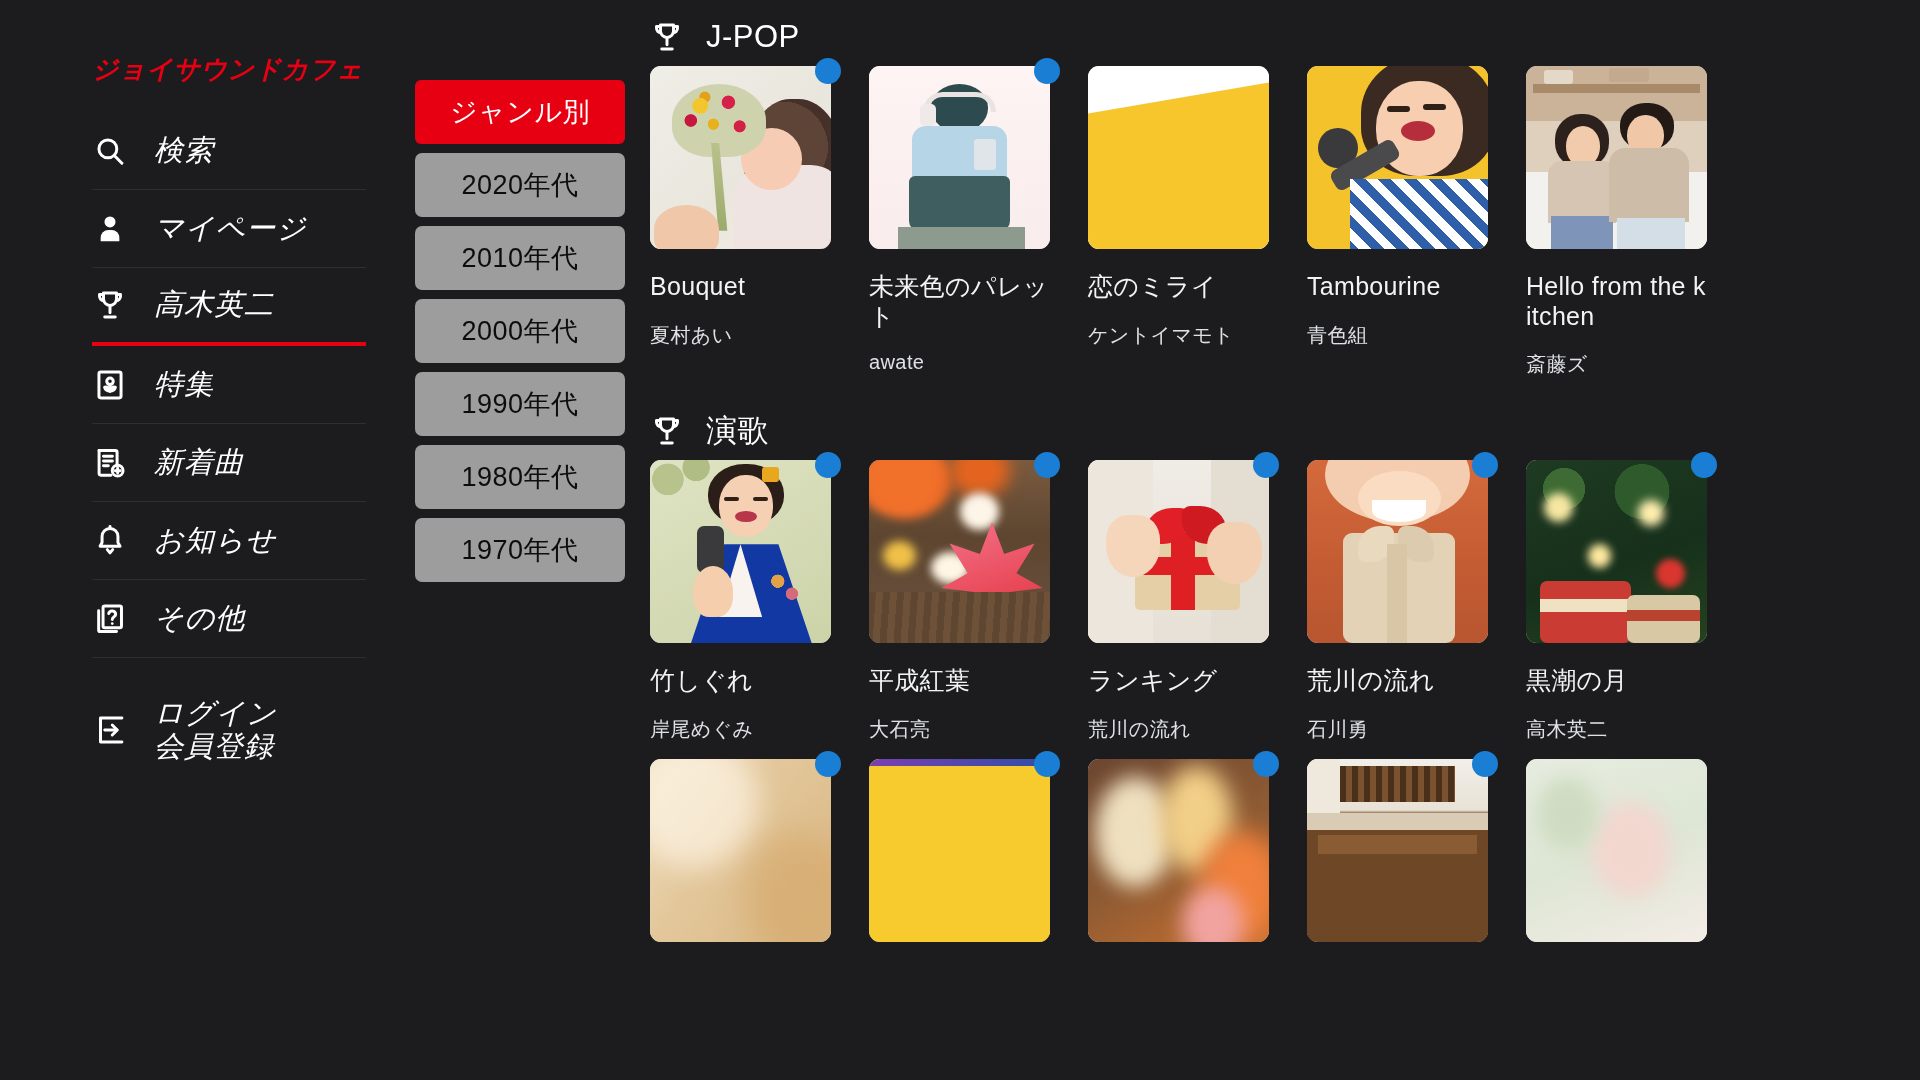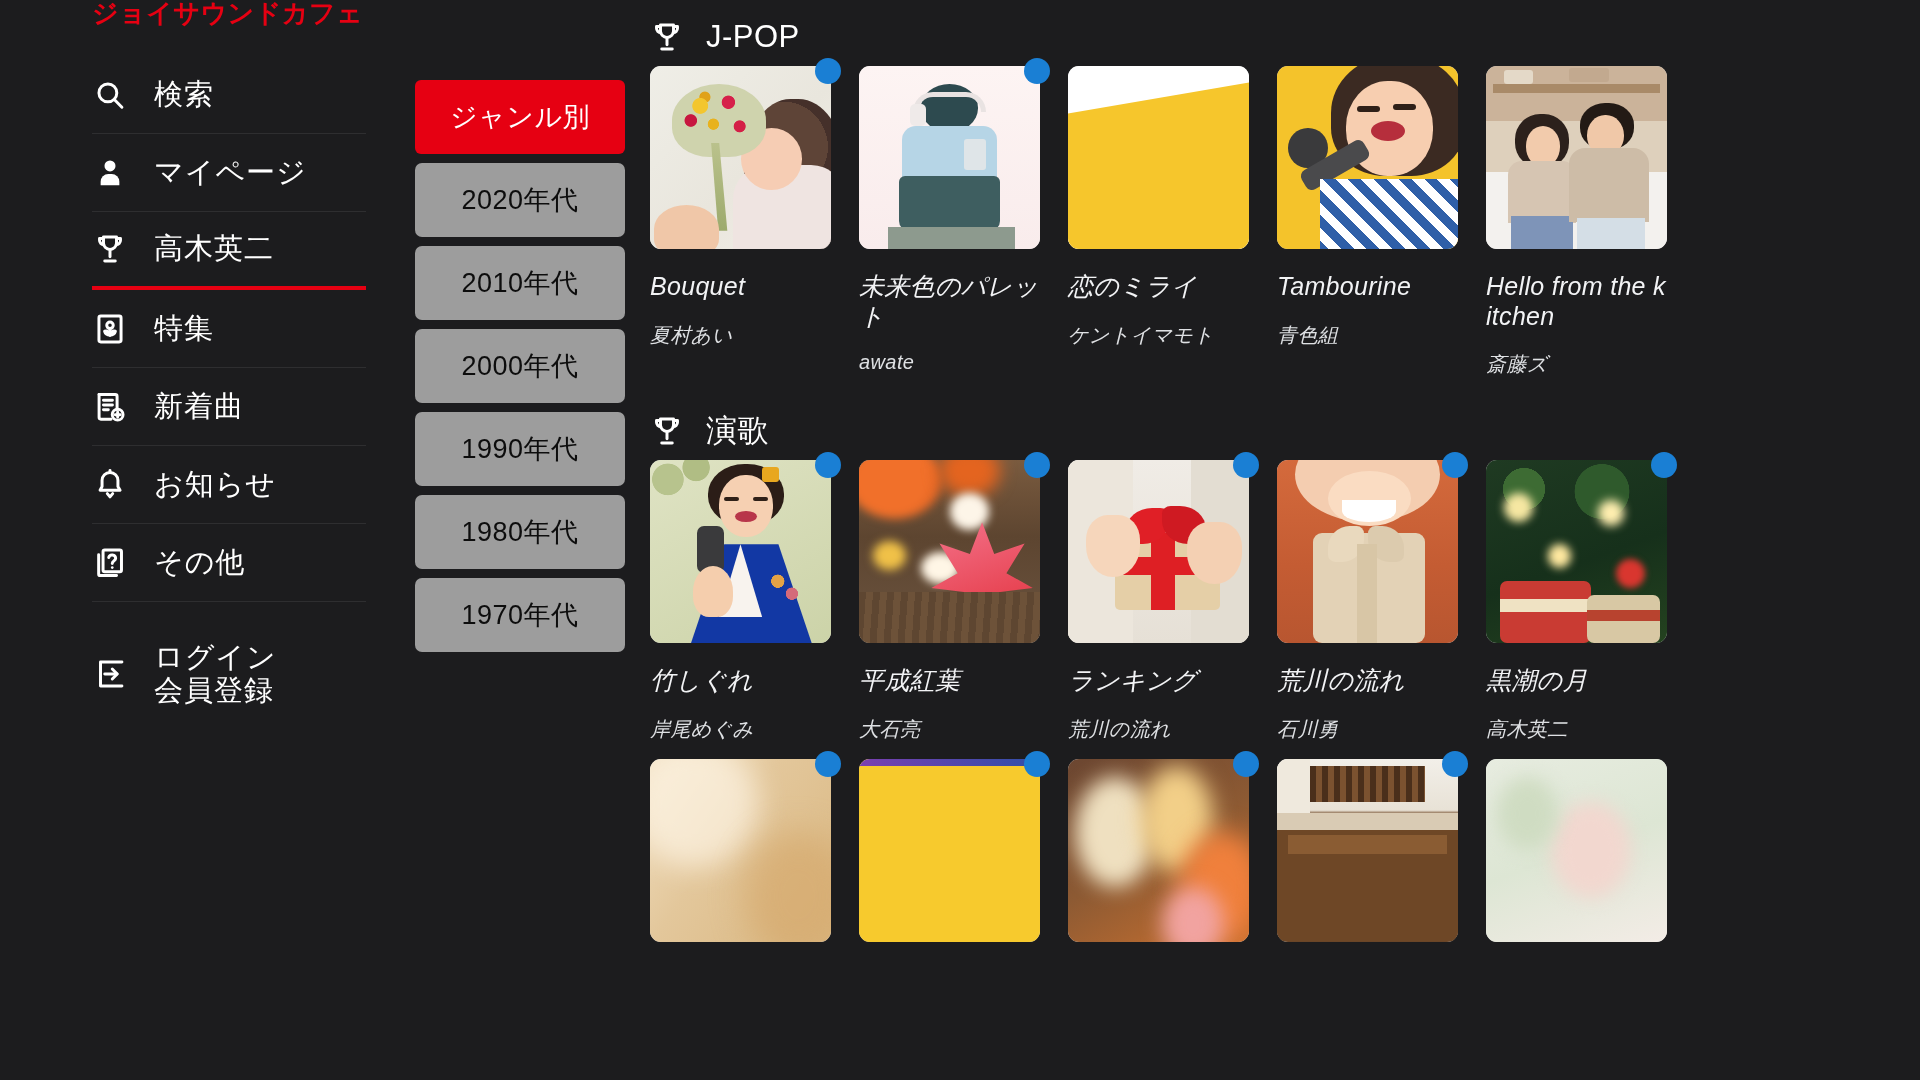--- a/index.html
+++ b/index.html
@@ -7,21 +7,21 @@
   html,body{
     width:1920px; height:1080px; overflow:hidden;
     background:#1c1c1e;
     font-family:"Liberation Sans","DejaVu Sans",sans-serif;
     -webkit-font-smoothing:antialiased;
   }
   .app{ position:relative; width:1920px; height:1080px; display:flex; }
 
   
   .sidebar{
-    width:400px; flex:0 0 400px; position:relative;
+    width:400px; flex:0 0 400px; padding-top:56px; position:relative;font-style:italic;
   }
   .brand{
     color:#e60012; font-size:26px; font-weight:bold; letter-spacing:0.5px;
     padding-left:92px; margin-bottom:30px; line-height:1;
   }
   .nav{ padding-left:92px; padding-right:34px; }
   .nav-item{
     display:flex; align-items:center; gap:26px;
     height:78px; color:#ffffff; cursor:pointer;
     border-bottom:1px solid #2e2e30; position:relative;
@@ -39,39 +39,39 @@
   .nav-item.tall{ height:100px; border-bottom:1px solid #2e2e30; }
   .nav-item.nodiv{ border-bottom:none; }
   .nav-gap{ height:22px; }
 
   
   .filters{
     position:absolute; left:415px; top:80px;
     width:210px; display:flex; flex-direction:column; gap:9px;
   }
   .filter-btn{
-    height:74px; border-radius:7px; background:#9d9d9d; color:#0d0d0d;
+    height:64px; border-radius:7px; background:#9d9d9d; color:#0d0d0d;
     font-size:27px; display:flex; align-items:center; justify-content:center;
     cursor:pointer; letter-spacing:0.5px; font-weight:400;
   }
   .filter-btn.sel{ background:#e60012; color:#ffffff; border-radius:6px; }
 
   
   .content{
     position:absolute; left:650px; top:0; width:1270px; height:1080px;
     overflow:hidden;
   }
   .section{ position:relative; }
   .sec-head{
     display:flex; align-items:center; gap:22px; height:66px; padding-top:8px;
   }
   .sec-title{
     color:#ffffff; font-size:31px; font-weight:400; letter-spacing:0.5px;
   }
-  .row{ display:flex; gap:0;font-style:italic; }
+  .row{ display:flex; gap:10px; }
   .card{ width:209px; flex:0 0 209px; position:relative; cursor:pointer; }
   .thumb-wrap{ position:relative; width:181px; height:183px; }
   .thumb{
     width:181px; height:183px; border-radius:11px; overflow:hidden;
     position:relative; background:#ddd;
   }
   .badge{
     position:absolute; right:-10px; top:-8px; width:26px; height:26px;
     border-radius:50%; background:#1a7fd4; z-index:3;
   }

